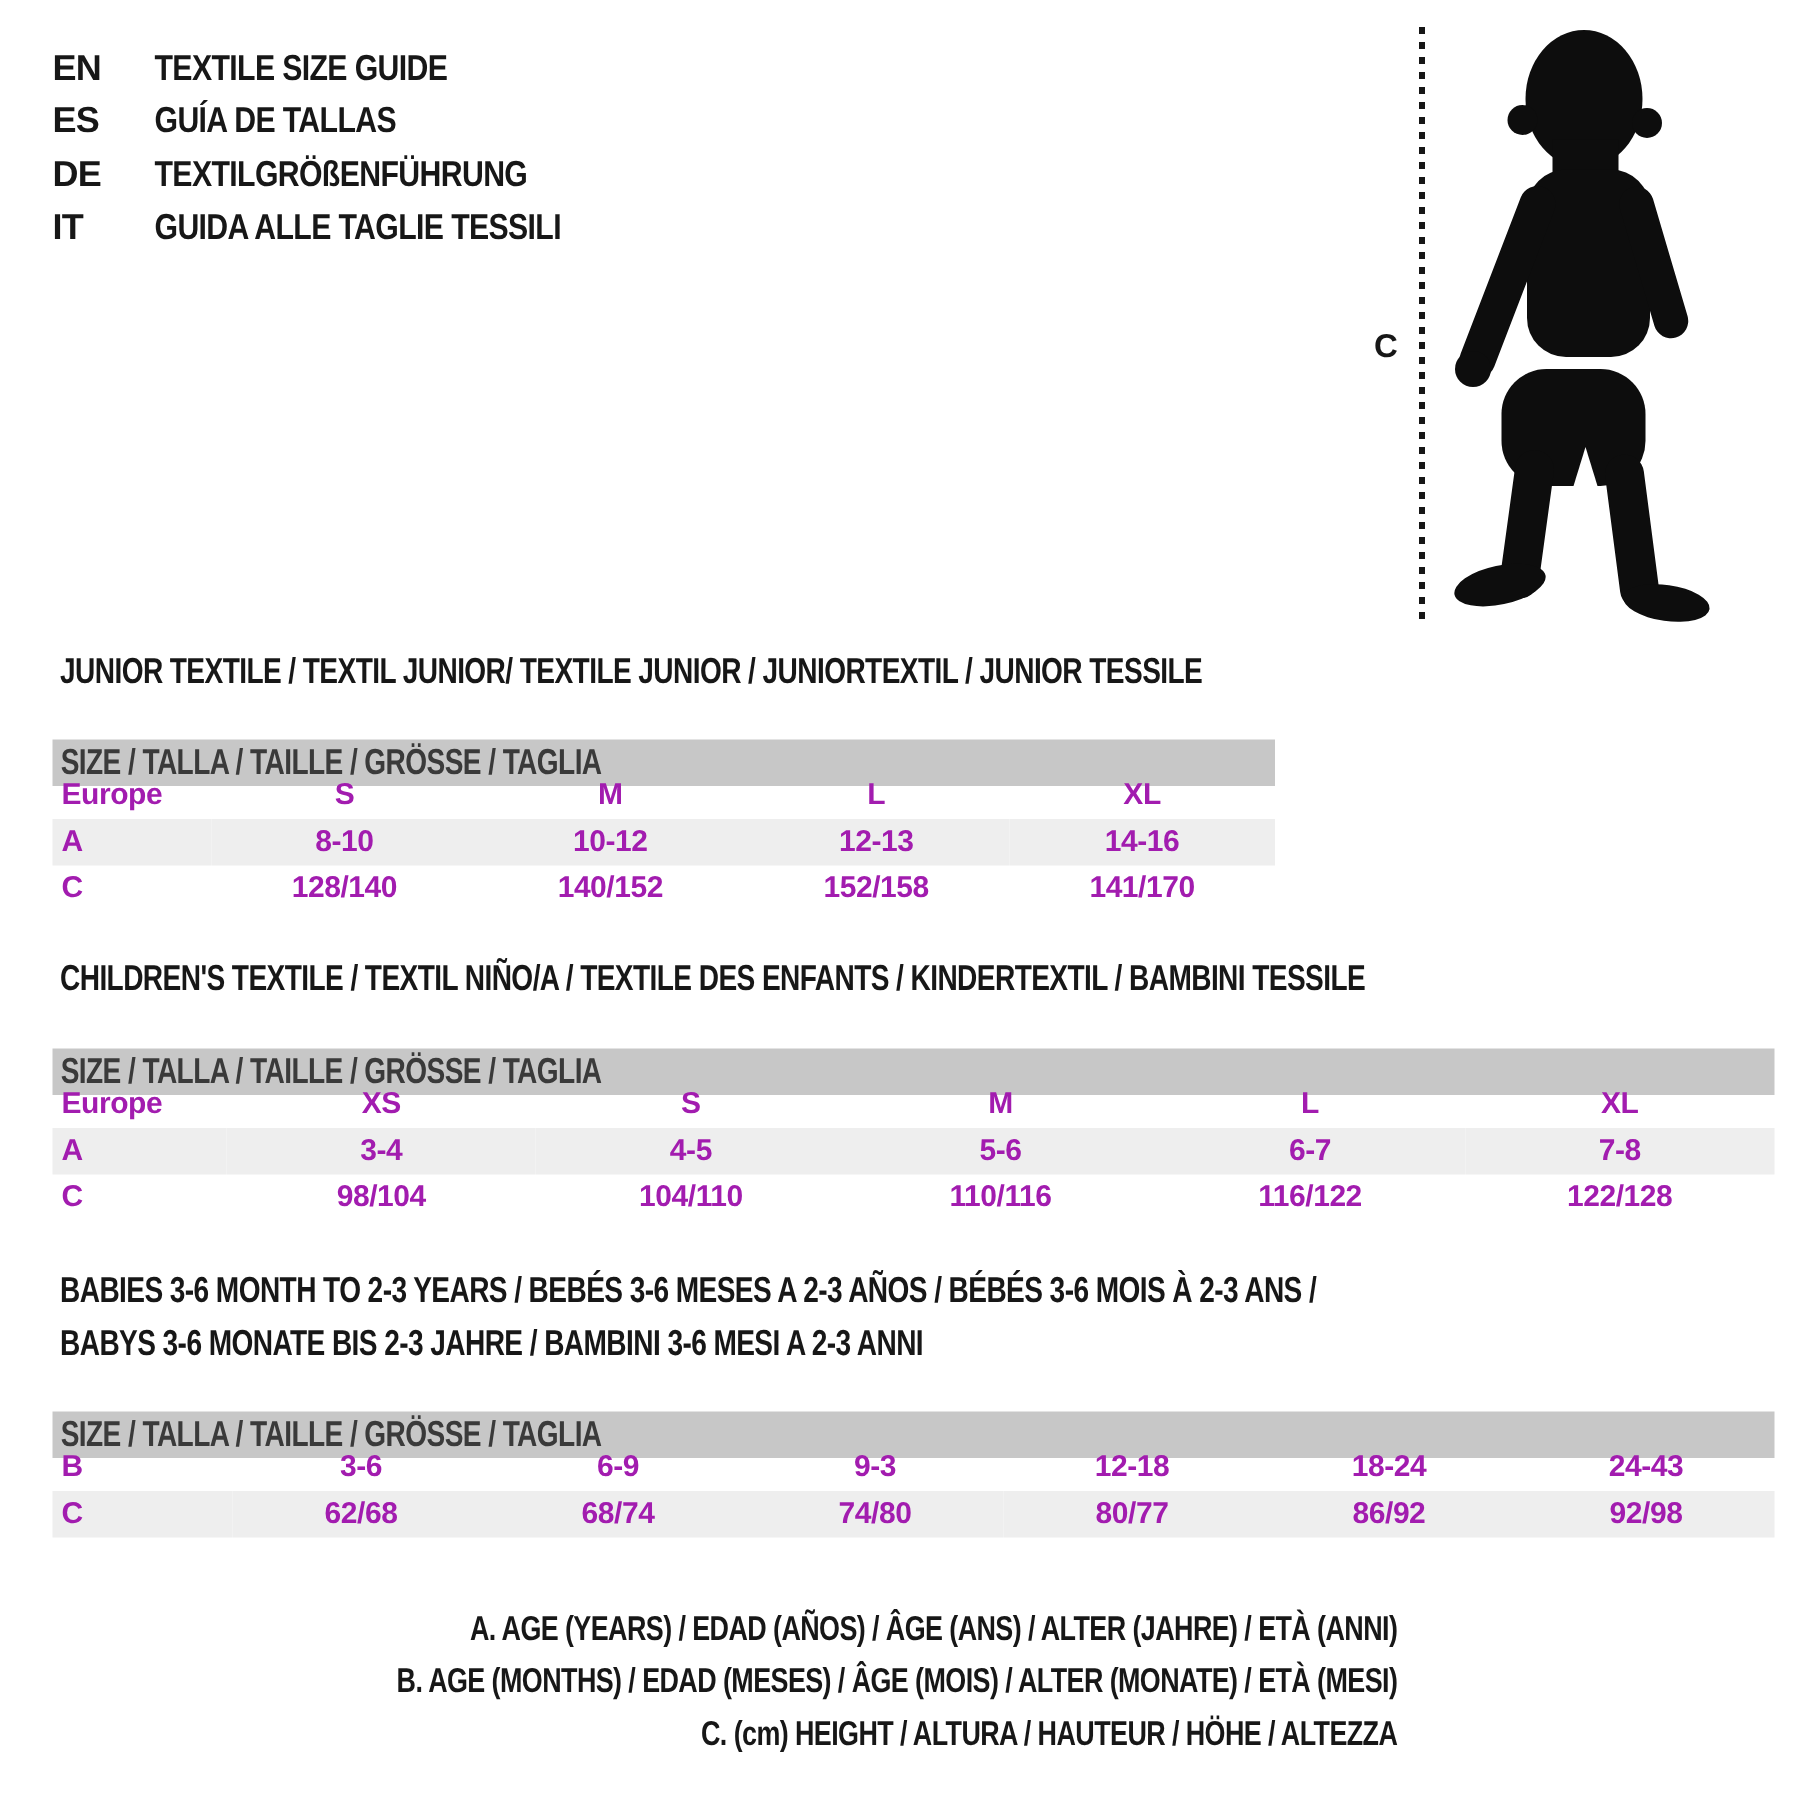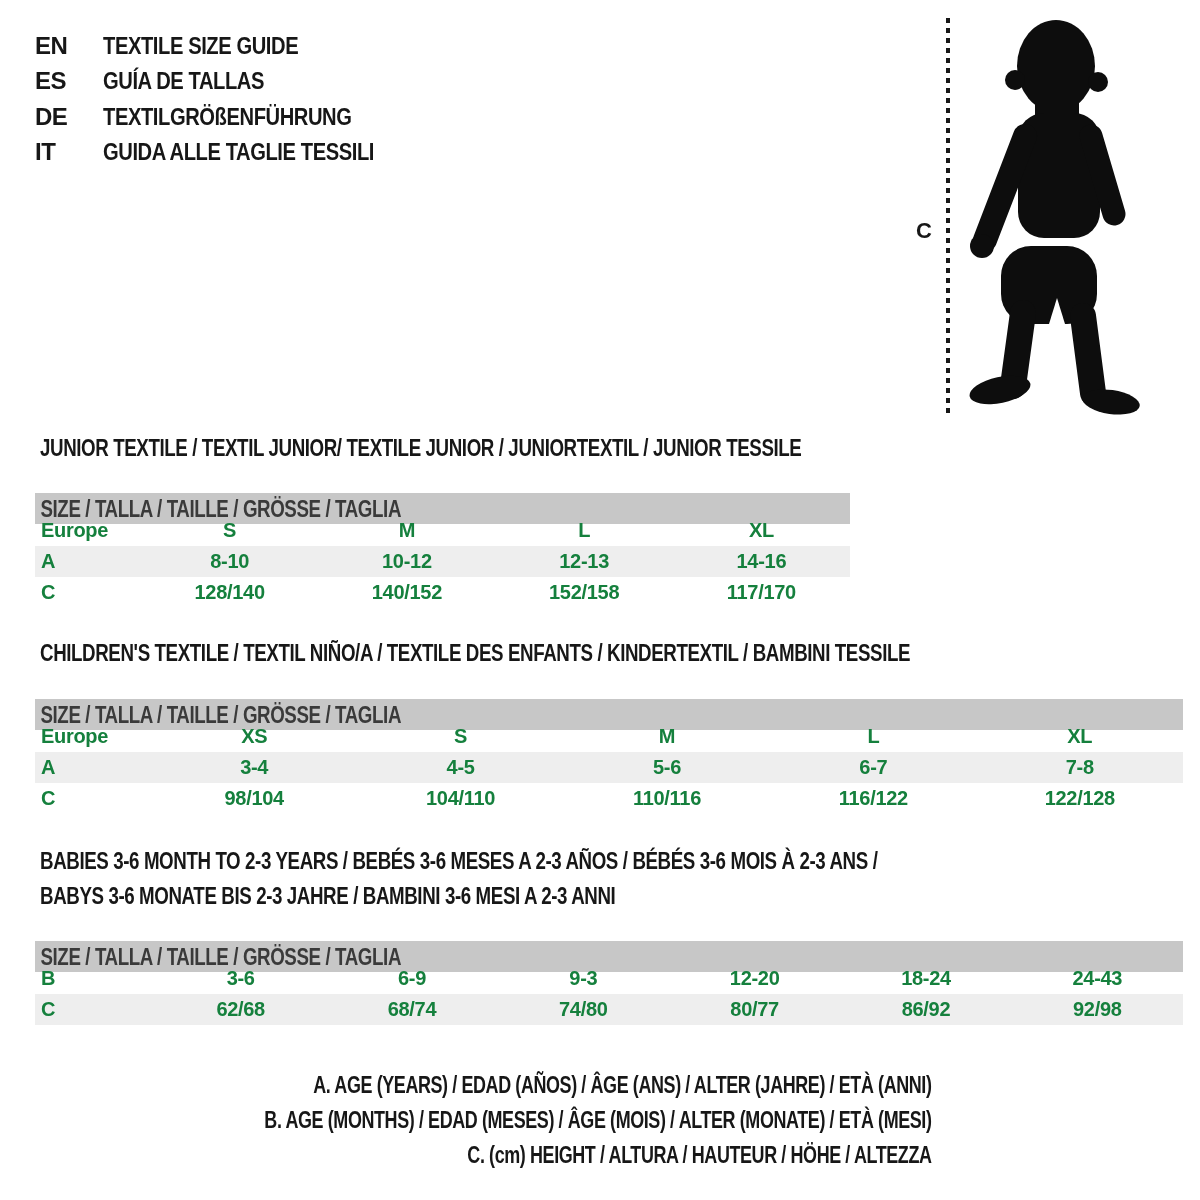--- a/index.html
+++ b/index.html
@@ -41,21 +41,21 @@
   .sec-junior .size-bar{top:45px;}
   .sec-children .size-bar{top:46px;}
   .sec-babies .size-bar{top:80px;}
   .size-table{position:absolute;left:0;width:100%;border-collapse:separate;border-spacing:0;table-layout:fixed;}
   .sec-junior .size-table{top:79px;}
   .sec-children .size-table{top:80px;}
   .sec-babies .size-table{top:114px;}
   .size-table tr{height:31px;}
   .size-table td{
     padding:0;text-align:center;vertical-align:middle;
-    font-size:20px;font-weight:bold;letter-spacing:-0.3px;color:#15803d;
+    font-size:20px;font-weight:bold;letter-spacing:-0.3px;color:#a21caf;
   }
   .size-table td.rowlabel{text-align:left;padding-left:6px;}
   .sec-junior  td.rowlabel{width:100px;}
   .sec-children td.rowlabel{width:110px;}
   .sec-babies  td.rowlabel{width:114px;}
   .size-table tr.shaded td{background:#eeeeee;}
   
   .legend{position:absolute;left:35px;top:1068px;width:1148px;text-align:right;}
   .legend-line{
     margin-left:5px;font-size:23px;font-weight:bold;line-height:35px;
@@ -126,21 +126,21 @@
             <td>8-10</td>
             <td>10-12</td>
             <td>12-13</td>
             <td>14-16</td>
           </tr>
           <tr>
             <td class="rowlabel">C</td>
             <td>128/140</td>
             <td>140/152</td>
             <td>152/158</td>
-            <td>117/170</td>
+            <td>141/170</td>
           </tr>
         </tbody>
       </table>
   </section>
 
   <section class="sec sec-children">
     <h2 class="sec-title">CHILDREN'S TEXTILE / TEXTIL NIÑO/A / TEXTILE DES ENFANTS / KINDERTEXTIL / BAMBINI TESSILE</h2>
     <div class="size-bar">
       <span class="size-bar-text">SIZE / TALLA / TAILLE / GRÖSSE / TAGLIA</span>
     </div>
@@ -180,21 +180,21 @@
     <div class="size-bar">
       <span class="size-bar-text">SIZE / TALLA / TAILLE / GRÖSSE / TAGLIA</span>
     </div>
     <table class="size-table" id="table-2">
         <tbody>
           <tr>
             <td class="rowlabel">B</td>
             <td>3-6</td>
             <td>6-9</td>
             <td>9-3</td>
-            <td>12-20</td>
+            <td>12-18</td>
             <td>18-24</td>
             <td>24-43</td>
           </tr>
           <tr class="shaded">
             <td class="rowlabel">C</td>
             <td>62/68</td>
             <td>68/74</td>
             <td>74/80</td>
             <td>80/77</td>
             <td>86/92</td>

